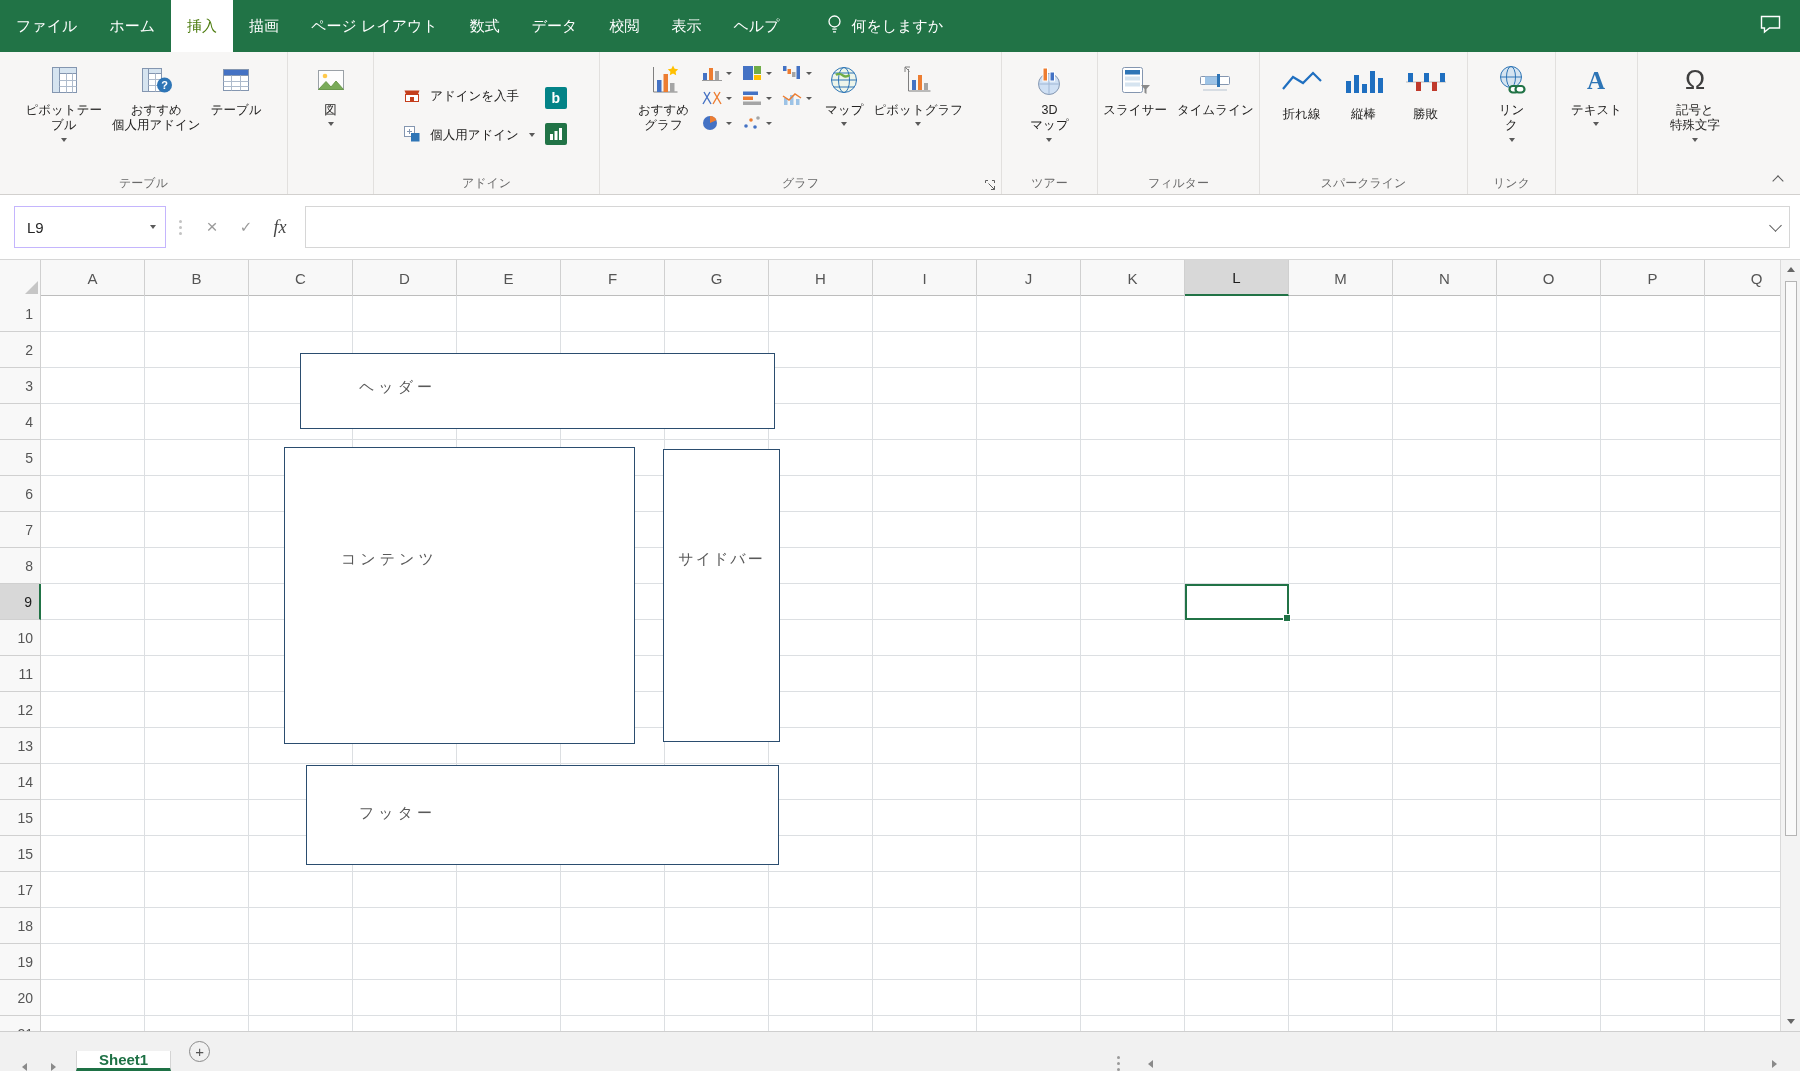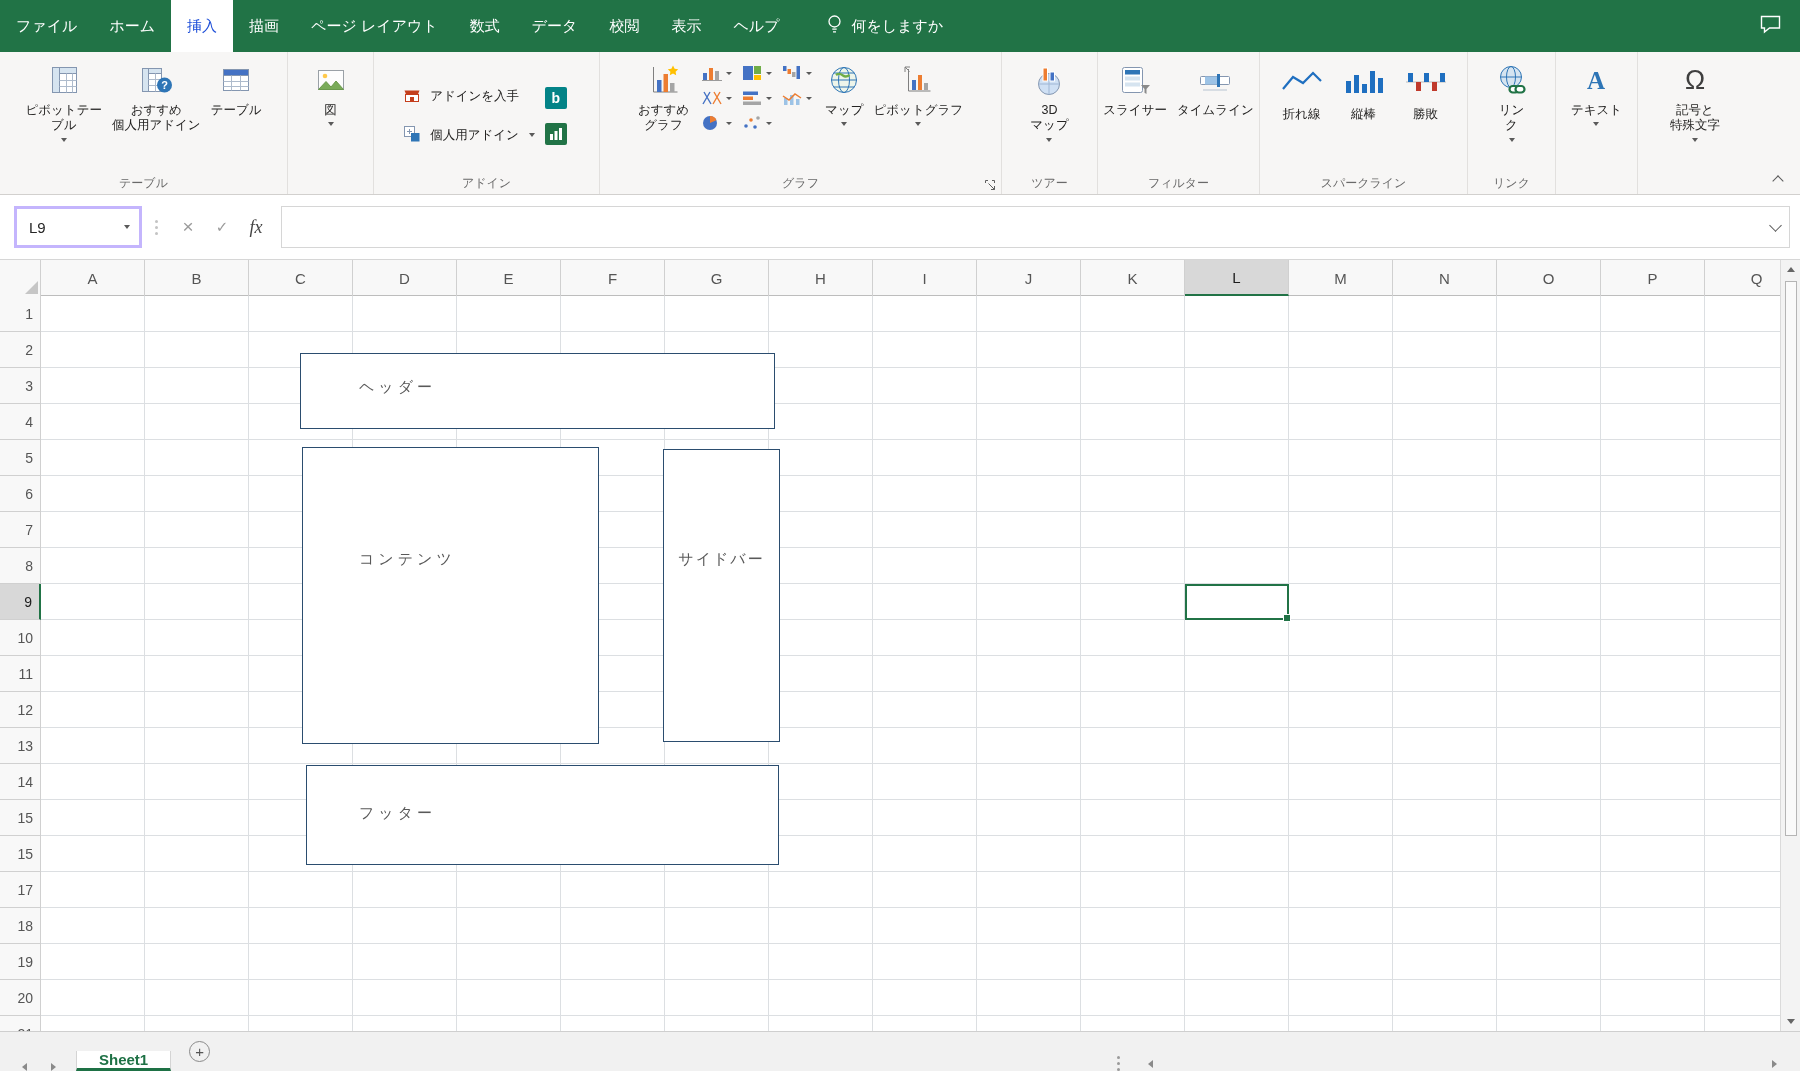--- a/index.html
+++ b/index.html
@@ -5,21 +5,21 @@
 *{margin:0;padding:0;box-sizing:border-box}
 html,body{width:1800px;height:1071px;overflow:hidden;background:#fff;
   font-family:"Liberation Sans","DejaVu Sans",sans-serif;color:#252423}
 #app{position:relative;width:1800px;height:1071px}
 
 
 .menubar{position:absolute;top:0;left:0;width:100%;height:52px;background:#217346;
   display:flex;align-items:stretch;color:#fff;font-size:15px}
 .menu-tabs{display:flex;align-items:stretch}
 .menu-tab{display:flex;align-items:center;padding:0 16px;white-space:nowrap;cursor:default}
-.menu-tab.active{background:#fff;color:#1d4ed8}
+.menu-tab.active{background:#fff;color:#4d7c0f}
 .tellme{display:flex;align-items:center;gap:9px;margin-left:30px}
 .menubar-right{margin-left:auto;display:flex;align-items:center;padding-right:18px}
 
 
 .ribbon{position:absolute;top:52px;left:0;width:100%;height:143px;background:#f7f6f5;
   border-bottom:1px solid #d2d0ce;display:flex;align-items:stretch}
 .rgroup{position:relative;border-right:1px solid #e2e0de;display:flex;flex-direction:column;
   padding:2px 2px 17px;flex:none}
 .rgroup-label{position:absolute;left:0;right:0;bottom:2px;text-align:center;font-size:12px;
   color:#696969;white-space:nowrap}
@@ -54,21 +54,21 @@
 .dlauncher{position:absolute;right:4px;bottom:2px;width:14px;height:14px;display:flex;
   align-items:center;justify-content:center}
 .collapse-ribbon{position:absolute;right:16px;bottom:8px;width:12px;height:12px}
 .collapse-ribbon::before{content:"";position:absolute;left:2px;top:3px;width:7px;height:7px;
   border-left:1.6px solid #5a5a5a;border-top:1.6px solid #5a5a5a;transform:rotate(45deg)}
 .omega-glyph{font-size:27px;color:#3f3f3f;line-height:1}
 
 
 .formula-row{position:absolute;top:195px;left:0;width:100%;height:65px;background:#fff;
   border-bottom:1px solid #d6d6d6;display:flex;align-items:center;padding:0 10px 0 14px}
-.namebox{width:128px;height:42px;border:3px solid #c4b5fd;display:flex;align-items:center;
+.namebox{width:152px;height:42px;border:1px solid #c4b5fd;display:flex;align-items:center;
   font-size:15px;color:#262626;background:#fff}
 .nb-text{flex:1;padding-left:12px}
 .nb-chev{width:24px;display:flex;align-items:center;justify-content:center}
 .fdots{display:flex;flex-direction:column;gap:3px;margin:0 13px}
 .fdots i{width:3px;height:3px;background:#c3c3c3;border-radius:50%}
 .fbtn{width:34px;height:42px;display:flex;align-items:center;justify-content:center;
   color:#9b9b9b;font-size:19px}
 .fx{font-family:"Liberation Serif","DejaVu Serif",serif;font-style:italic;color:#444;font-size:18px}
 .formula-input{flex:1;height:42px;border:1px solid #d6d6d6;margin-left:8px;display:flex;
   align-items:center;justify-content:flex-end;padding-right:9px;font-size:15px}
@@ -91,21 +91,21 @@
   color:#555;background:#f8f8f8}
 .row-h.sel{background:#d8d8d8;color:#1c1c1c;border-right:2px solid #217346}
 .cellfield{position:absolute;left:41px;top:36px;right:0;bottom:0;background:
   repeating-linear-gradient(to right,transparent 0 103px,#dcdfe2 103px 104px),
   repeating-linear-gradient(to bottom,transparent 0 35px,#dcdfe2 35px 36px)}
 .shape{position:absolute;background:#fff;border:1.5px solid #2b4d6f;color:#595959;
   font-size:15px;letter-spacing:4px}
 .shape-label{position:absolute;white-space:nowrap}
 #shape-header{left:300px;top:93px;width:475px;height:76px}
 #shape-header .shape-label{left:58px;top:24px}
-#shape-content{left:302px;top:187px;width:297px;height:297px}
+#shape-content{left:284px;top:187px;width:351px;height:297px}
 #shape-content .shape-label{left:56px;top:102px}
 #shape-sidebar{left:663px;top:189px;width:117px;height:293px}
 #shape-sidebar .shape-label{left:0;right:0;text-align:center;top:100px;letter-spacing:2px}
 #shape-footer{left:306px;top:505px;width:473px;height:100px}
 #shape-footer .shape-label{left:52px;top:38px}
 .sel-cell{position:absolute;left:1185px;top:324px;width:104px;height:36px;border:2px solid #217346}
 .sel-cell::after{content:"";position:absolute;right:-4px;bottom:-4px;width:6px;height:6px;
   background:#217346;border:1px solid #fff}
 
 

